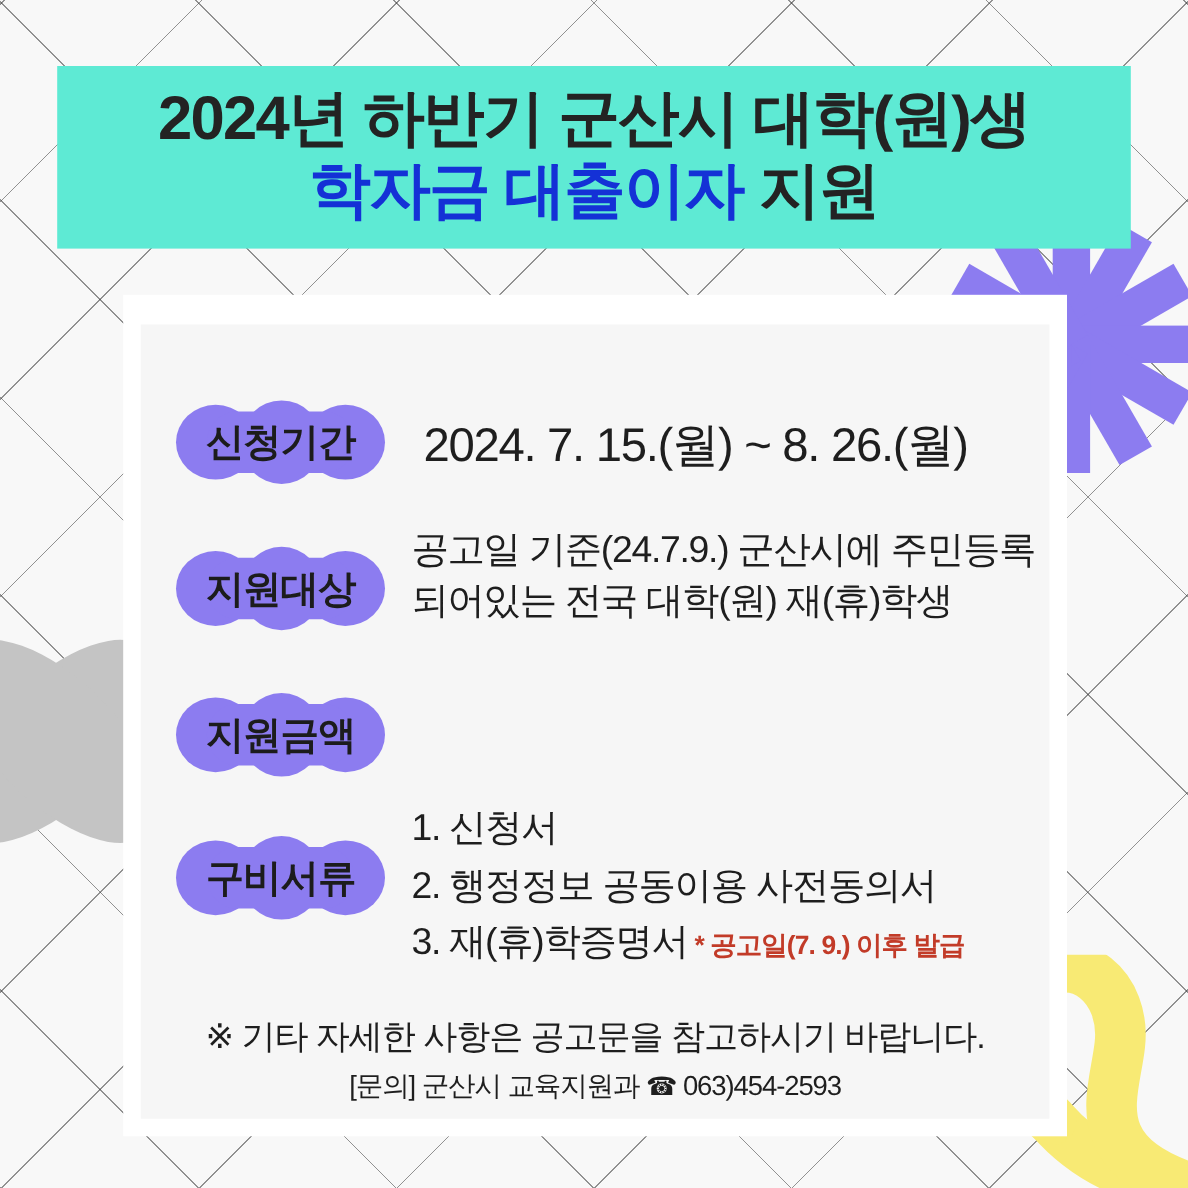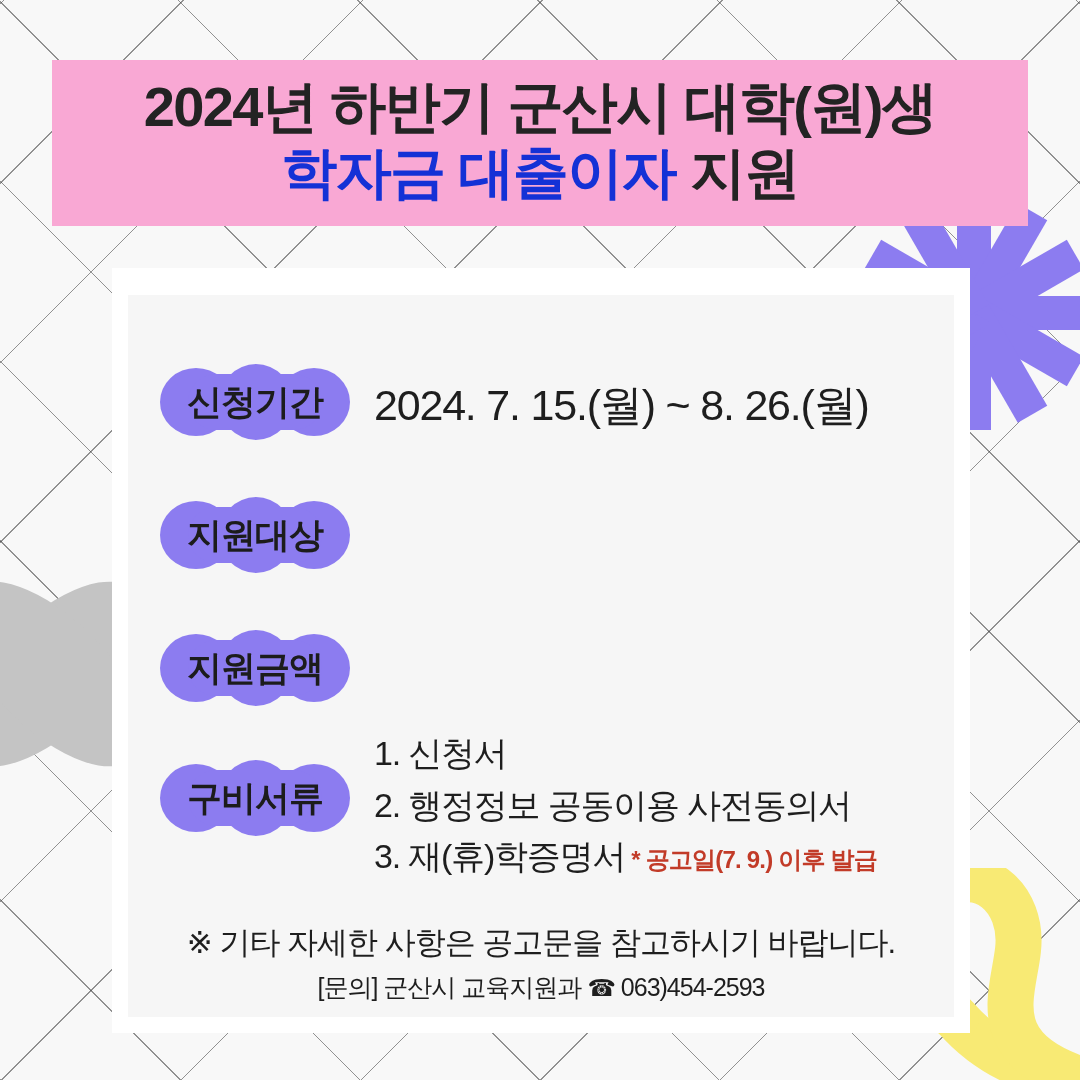--- a/index.html
+++ b/index.html
@@ -63,21 +63,21 @@
     pointer-events: none;
   }
 
   
   #title-banner {
     position: absolute;
     left: 52px;
     top: 60px;
     width: 976px;
     padding: 14px 0 20px 0;
-    background: #f9a8d4;
+    background: #5eead4;
     text-align: center;
     z-index: 6;
   }
   .title-line {
     font-family: "Liberation Sans", "DejaVu Sans", sans-serif;
     font-weight: 700;
     font-size: 56px;
     line-height: 1.18;
     letter-spacing: -1.6px;
     color: #232323;
@@ -156,21 +156,21 @@
     padding-top: 4px;
     color: #1e1e1e;
     font-size: 34px;
     line-height: 1.36;
     letter-spacing: -1.2px;
     white-space: nowrap;
   }
   .row-body .line { display: block; }
 
   
-  #row-period  { left: 48px; top: 96px; }
+  #row-period  { left: 48px; top: 96px; gap: 11px; }
   #row-target  { left: 48px; top: 205px; }
   #row-amount  { left: 48px; top: 338px; }
   #row-docs    { left: 48px; top: 460px; }
 
   #row-period .row-body  { padding-top: 12px; font-size: 43px; }
   #row-target .badge, #row-amount .badge, #row-docs .badge { margin-top: 24px; }
   #row-docs .badge { margin-top: 32px; }
   #row-docs .row-body { padding-top: 0px; line-height: 1.52; }
 
   .note-red {
@@ -263,20 +263,24 @@
     </div>
 
     <div class="row" id="row-target">
       <div class="badge">
         <span class="lobe l1"></span>
         <span class="lobe l3"></span>
         <span class="lobe l2"></span>
         <span class="lobe lmid"></span>
         <span class="badge-label">지원대상</span>
       </div>
+      <div class="row-body">
+        <span class="line">공고일 기준(24.7.9.)  군산시에 주민등록</span>
+        <span class="line">되어있는 전국 대학(원) 재(휴)학생</span>
+      </div>
     </div>
 
     <div class="row" id="row-amount">
       <div class="badge">
         <span class="lobe l1"></span>
         <span class="lobe l3"></span>
         <span class="lobe l2"></span>
         <span class="lobe lmid"></span>
         <span class="badge-label">지원금액</span>
       </div>

